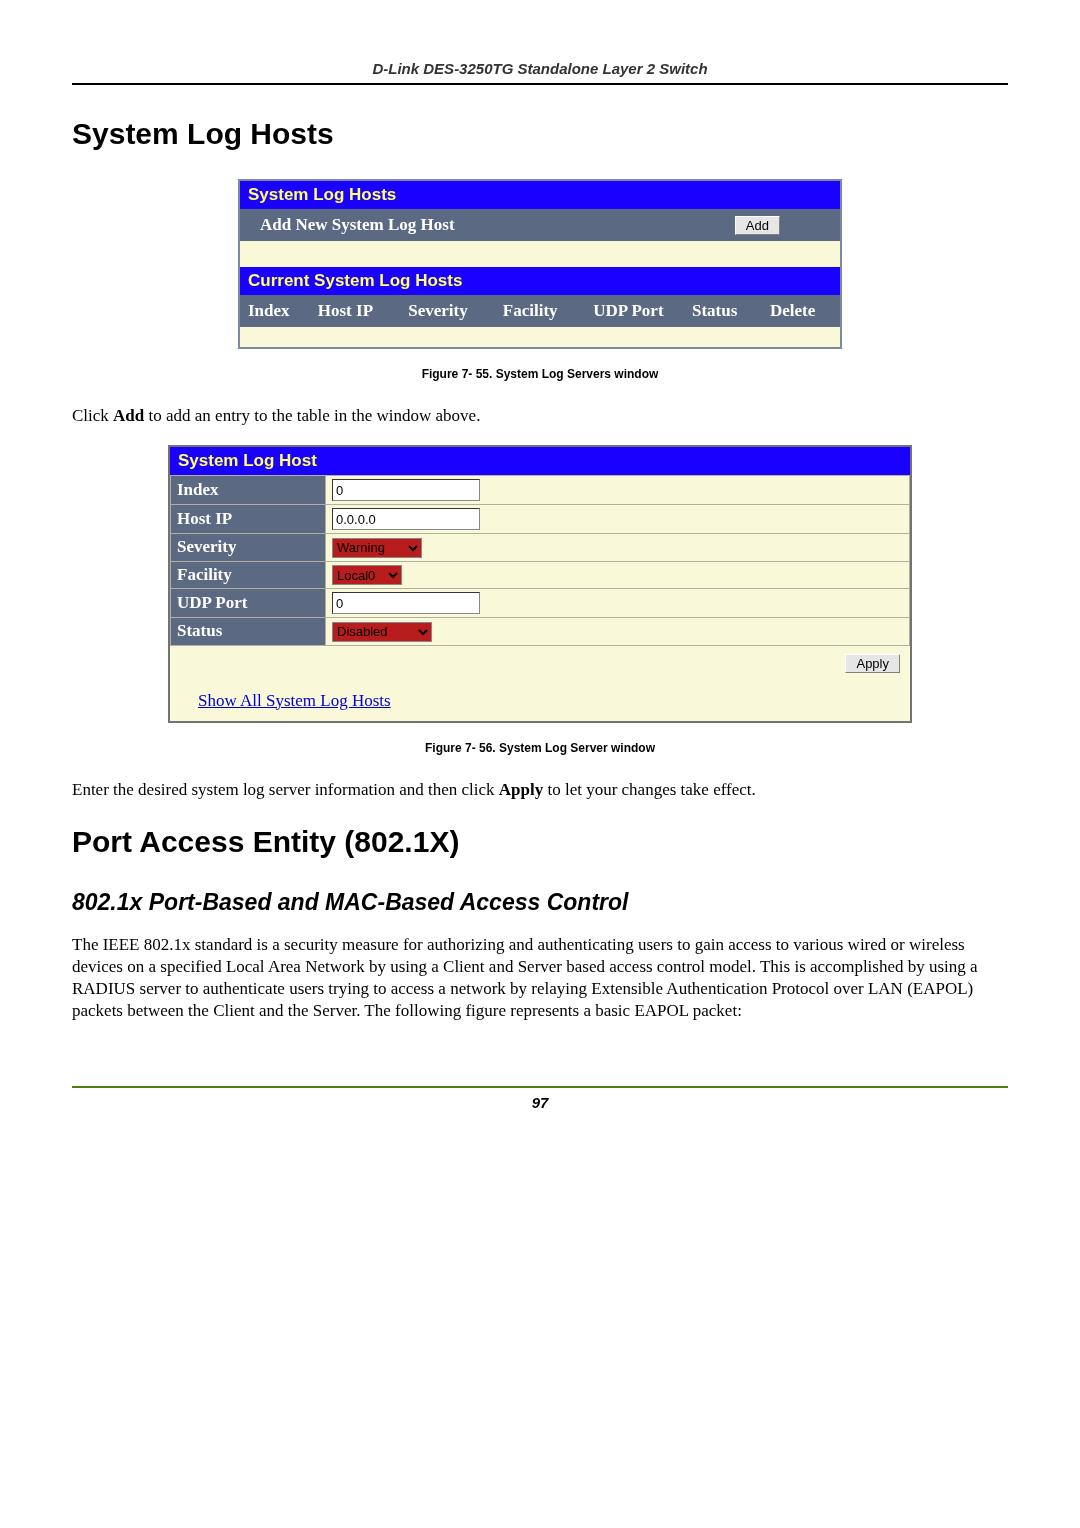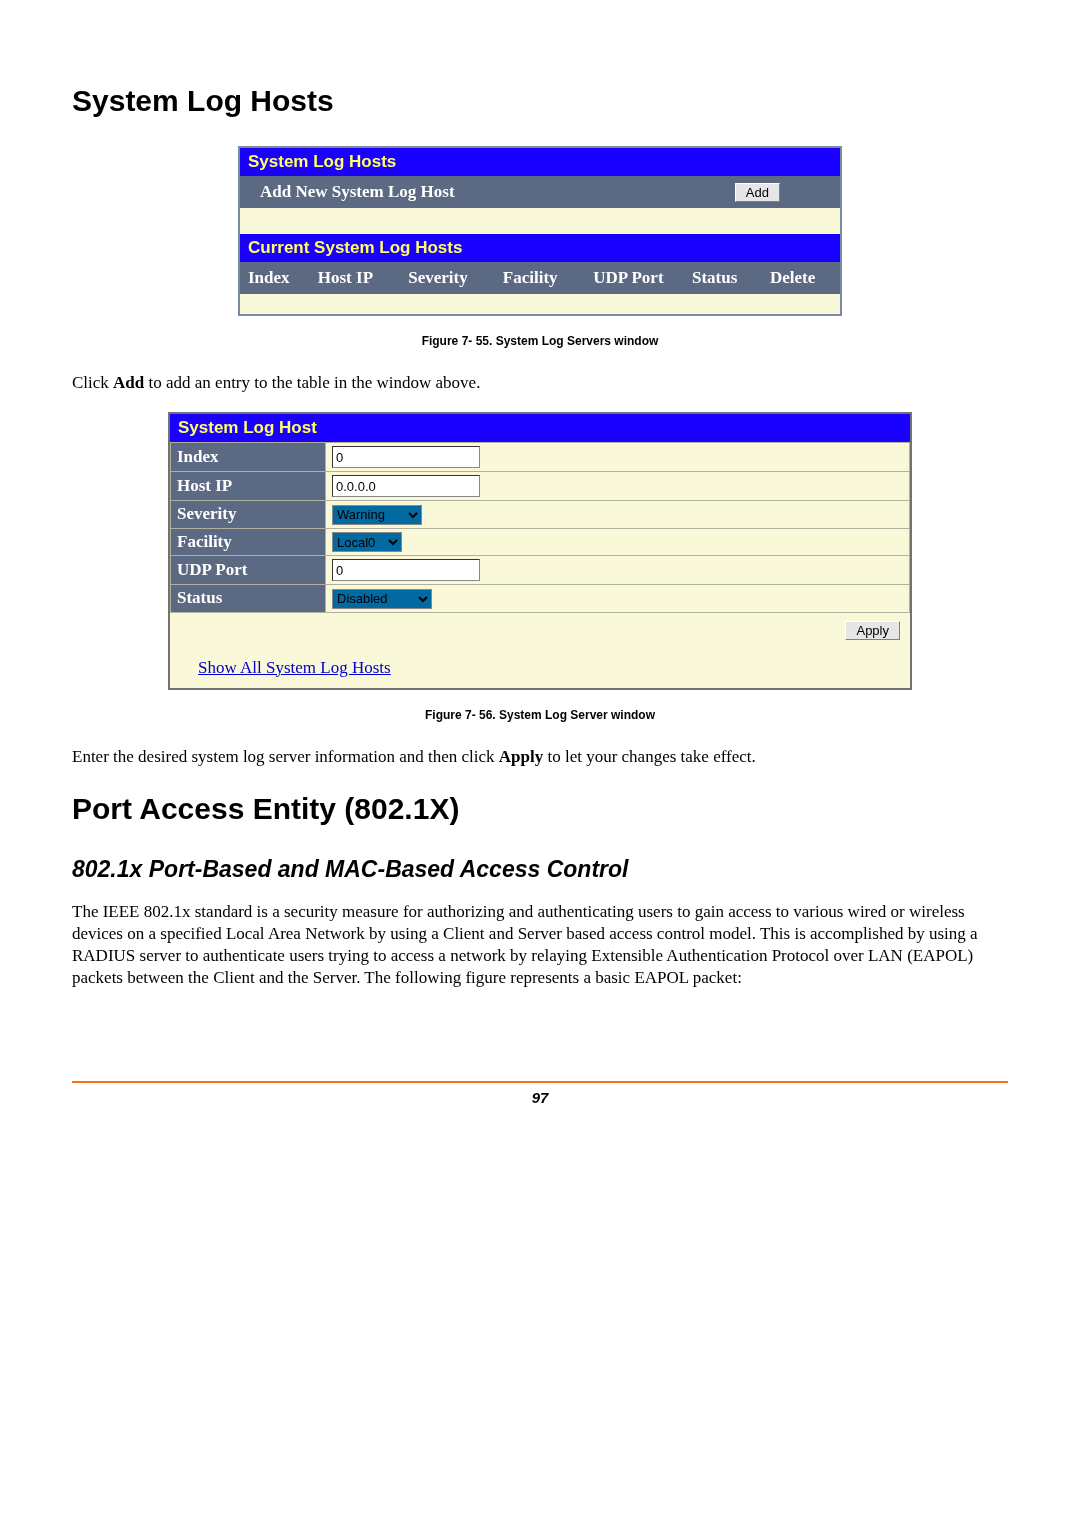--- a/index.html
+++ b/index.html
@@ -49,22 +49,22 @@
     font-size: 17px;
     line-height: 1.3;
     margin: 10px 0 18px 0;
   }
   .page-num {
     text-align: center;
     font-family: Arial, Helvetica, sans-serif;
     font-style: italic;
     font-weight: bold;
     font-size: 15px;
-    margin-top: 92px;
-    border-top: 2px solid #f97316;
+    margin-top: 64px;
+    border-top: 2px solid #4d7c0f;
     padding-top: 6px;
   }
   
   .shot1 {
     width: 600px;
     margin: 0 auto;
     border: 2px solid #7a8aa0;
     background: #f9f8d9;
   }
   .bluebar {
@@ -154,21 +154,21 @@
     padding: 1px 3px;
     background: #fff;
     color: #000;
     height: 18px;
     box-sizing: content-box;
   }
   .tselect {
     font-family: Arial, Helvetica, sans-serif;
     font-size: 13px;
     border: 1px solid #888;
-    background: #0369a1;
+    background: #b91c1c;
     height: 20px;
   }
   .apply-row {
     text-align: right;
     padding: 8px 10px;
   }
   .linkrow {
     padding: 10px 10px 10px 28px;
     font-family: "Times New Roman", serif;
   }
@@ -177,20 +177,21 @@
     text-decoration: underline;
     font-size: 17px;
   }
   .bold { font-weight: bold; }
 </style>
 </head>
 <body>
 
 <div class="page">
 
+  <div class="running-head">D-Link DES-3250TG Standalone Layer 2 Switch</div>
 
   <h1 class="section">System Log Hosts</h1>
 
   <div class="shot1">
     <div class="bluebar">System Log Hosts</div>
     <div class="addrow">
       <span>Add New System Log Host</span>
       <span class="spacer"></span>
       <button class="btn">Add</button>
       <span style="width:40px;display:inline-block"></span>

